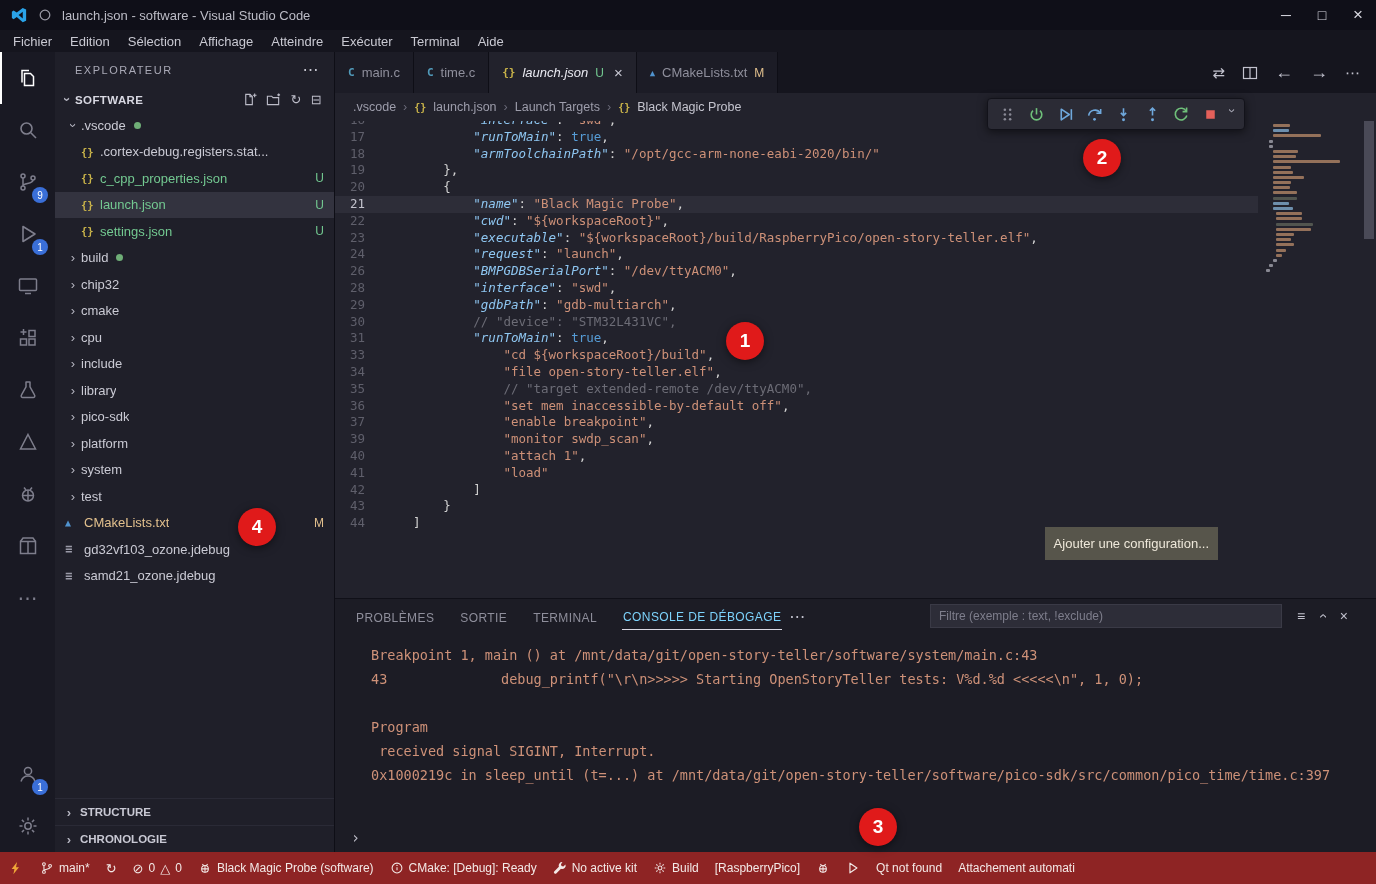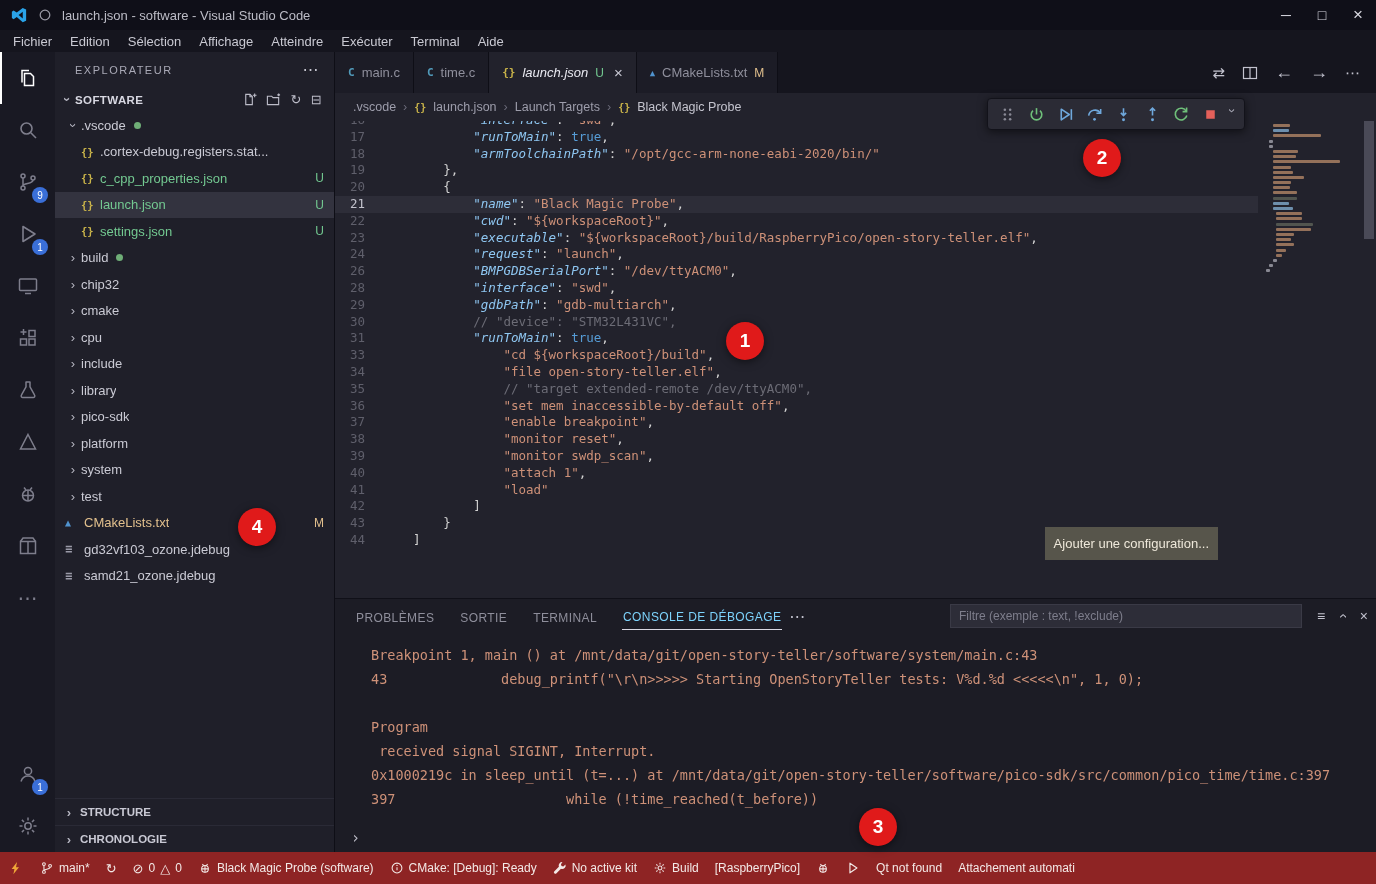--- a/index.html
+++ b/index.html
@@ -99,21 +99,21 @@
   .dt-icon { width:26px; height:26px; display:flex; align-items:center; justify-content:center; }
   .dt-icon svg { width:17px; height:17px; }
   .dt-green { color:#6fc07a; }
   .dt-blue { color:#6fa8dc; }
   .dt-red { color:#e4605a; }
   .dt-gray { color:#8a8a96; }
   .dt-chev { color:#a5a5b2; font-size:13px; transform:rotate(90deg); width:12px; }
 
   
   .panel { height:254px; flex:none; background:#1c1c25; border-top:1px solid #101018; position:relative; display:flex; flex-direction:column; }
-  .panel-top { height:34px; flex:none; display:flex; align-items:center; padding:0 8px 0 20px; gap:7px; }
+  .panel-top { height:34px; flex:none; display:flex; align-items:center; padding:0 28px 0 20px; gap:7px; }
   .ptab { font-size:12px; letter-spacing:.4px; color:#8e8e9b; padding:8px 1px 5px; white-space:nowrap; }
   .ptab.active { color:#7dd3fc; border-bottom:1px solid #d8d8e2; }
   .panel-more { color:#c2c2ce; font-size:16px; }
   .panel-right { margin-left:auto; display:flex; align-items:center; gap:15px; color:#c2c2ce; font-size:14px; }
   .filter-input { width:352px; height:24px; background:#2d2d38; border:1px solid #3a3a46; color:#d5d5de; font-size:12px; padding:0 8px; font-family:"Liberation Sans", sans-serif; }
   .filter-input::placeholder { color:#7e7e8c; }
   .console { flex:1; padding:10px 16px 0 36px; font-family:"DejaVu Sans Mono", monospace; font-size:13.5px; line-height:24px; color:#ce9178; overflow:hidden; }
   .conline { min-height:24px; white-space:pre-wrap; word-break:break-all; }
   .repl-prompt { position:absolute; bottom:5px; left:16px; color:#bdbdc9; font-size:15px; font-family:"DejaVu Sans Mono", monospace; }
 
@@ -421,21 +421,20 @@
             <div class="cline"><span class="lnum">26</span><span class="ltext"><span class="tk-w">            </span><span class="tk-k">"BMPGDBSerialPort"</span><span class="tk-p">: </span><span class="tk-s">"/dev/ttyACM0"</span><span class="tk-p">,</span></span></div>
             <div class="cline"><span class="lnum">28</span><span class="ltext"><span class="tk-w">            </span><span class="tk-k">"interface"</span><span class="tk-p">: </span><span class="tk-s">"swd"</span><span class="tk-p">,</span></span></div>
             <div class="cline"><span class="lnum">29</span><span class="ltext"><span class="tk-w">            </span><span class="tk-k">"gdbPath"</span><span class="tk-p">: </span><span class="tk-s">"gdb-multiarch"</span><span class="tk-p">,</span></span></div>
             <div class="cline"><span class="lnum">30</span><span class="ltext"><span class="tk-w">            </span><span class="tk-c">// "device": "STM32L431VC",</span></span></div>
             <div class="cline"><span class="lnum">31</span><span class="ltext"><span class="tk-w">            </span><span class="tk-k">"runToMain"</span><span class="tk-p">: </span><span class="tk-b">true</span><span class="tk-p">,</span></span></div>
             <div class="cline"><span class="lnum">33</span><span class="ltext"><span class="tk-w">                </span><span class="tk-s">"cd ${workspaceRoot}/build"</span><span class="tk-p">,</span></span></div>
             <div class="cline"><span class="lnum">34</span><span class="ltext"><span class="tk-w">                </span><span class="tk-s">"file open-story-teller.elf"</span><span class="tk-p">,</span></span></div>
             <div class="cline"><span class="lnum">35</span><span class="ltext"><span class="tk-w">                </span><span class="tk-c">// "target extended-remote /dev/ttyACM0",</span></span></div>
             <div class="cline"><span class="lnum">36</span><span class="ltext"><span class="tk-w">                </span><span class="tk-s">"set mem inaccessible-by-default off"</span><span class="tk-p">,</span></span></div>
             <div class="cline"><span class="lnum">37</span><span class="ltext"><span class="tk-w">                </span><span class="tk-s">"enable breakpoint"</span><span class="tk-p">,</span></span></div>
-            <div class="cline"><span class="lnum">38</span><span class="ltext"><span class="tk-w">                </span><span class="tk-s">"monitor reset"</span><span class="tk-p">,</span></span></div>
             <div class="cline"><span class="lnum">39</span><span class="ltext"><span class="tk-w">                </span><span class="tk-s">"monitor swdp_scan"</span><span class="tk-p">,</span></span></div>
             <div class="cline"><span class="lnum">40</span><span class="ltext"><span class="tk-w">                </span><span class="tk-s">"attach 1"</span><span class="tk-p">,</span></span></div>
             <div class="cline"><span class="lnum">41</span><span class="ltext"><span class="tk-w">                </span><span class="tk-s">"load"</span></span></div>
             <div class="cline"><span class="lnum">42</span><span class="ltext"><span class="tk-w">            </span><span class="tk-p">]</span></span></div>
             <div class="cline"><span class="lnum">43</span><span class="ltext"><span class="tk-w">        </span><span class="tk-p">}</span></span></div>
             <div class="cline"><span class="lnum">44</span><span class="ltext"><span class="tk-w">    </span><span class="tk-p">]</span></span></div>
           </div>
         <div class="minimap" id="minimap">
             <div class="mmline" style="margin-left: 10.8px; width: 17.1px; background: rgb(169, 127, 99);"></div>
             <div class="mmline" style="margin-left: 10.8px; width: 16.2px; background: rgb(123, 163, 196);"></div>
@@ -545,21 +544,20 @@
             <span>×</span>
           </div>
         </div>
         <div class="console" id="console-out">
             <div class="conline">Breakpoint 1, main () at /mnt/data/git/open-story-teller/software/system/main.c:43</div>
             <div class="conline">43              debug_printf("\r\n&gt;&gt;&gt;&gt;&gt; Starting OpenStoryTeller tests: V%d.%d &lt;&lt;&lt;&lt;&lt;\n", 1, 0);</div>
             <div class="conline"></div>
             <div class="conline">Program</div>
             <div class="conline"> received signal SIGINT, Interrupt.</div>
             <div class="conline">0x1000219c in sleep_until (t=...) at /mnt/data/git/open-story-teller/software/pico-sdk/src/common/pico_time/time.c:397</div>
-            <div class="conline">397                     while (!time_reached(t_before))</div>
           </div>
         <span class="repl-prompt">›</span>
       </div>
 
     </div>
   </div>
 
   <div class="statusbar">
     <span class="sitem remote">
         <svg viewBox="0 0 16 16">

